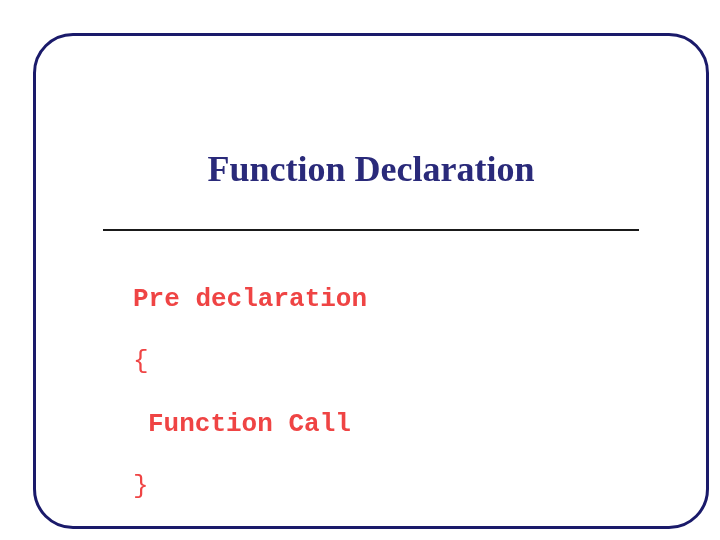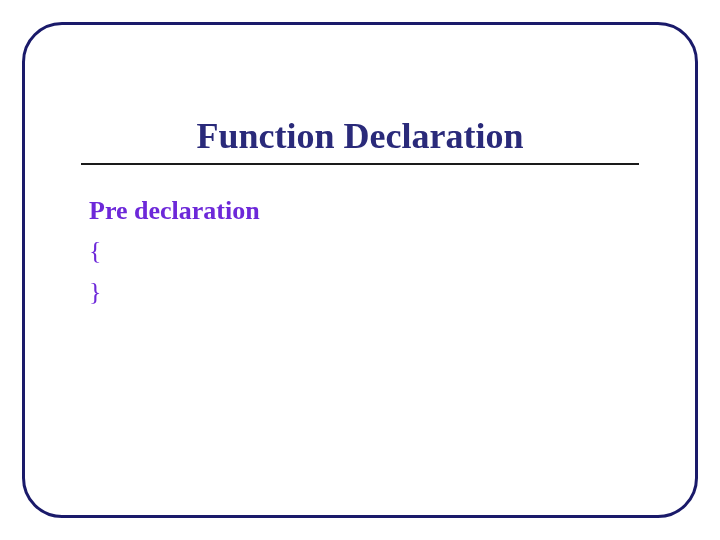--- a/index.html
+++ b/index.html
@@ -1,15 +1,15 @@
 <!DOCTYPE html>
 <html><head>
   <meta charset="utf-8">
   <style>
-    * { margin: 0; padding: 0; box-sizing: border-box; }
+    * { margin: 0; padding: 11px; box-sizing: border-box; }
     body {
       width: 720px;
       height: 540px;
       background: #ffffff;
       font-family: "Times New Roman", Times, serif;
       position: relative;
     }
     .slide-frame {
       position: absolute;
       top: 22px;
@@ -31,31 +31,33 @@
       display: inline-block;
     }
     .title-underline {
       margin: 6px 56px 0 56px;
       border-bottom: 2px solid #1a1a1a;
     }
     .content {
       margin: 26px 64px 0 64px;
       font-size: 26px;
       line-height: 1.55;
-      color: #6d28d9;
+      color: #ef4444;
+      font-family: Liberation Mono, monospace;
     }
     .bold { font-weight: bold; }
     .indent { padding-left: 26px; }
   </style>
 </head>
 <body>
 
 <div class="slide-frame">
   <div class="title-block">
     <div class="title">Function Declaration</div>
   </div>
   <div class="title-underline"></div>
   <div class="content">
     <div class="bold">Pre declaration</div>
     <div>{</div>
+    <div class="bold indent">Function Call</div>
     <div>}</div>
   </div>
 </div>
 
 </body></html>

